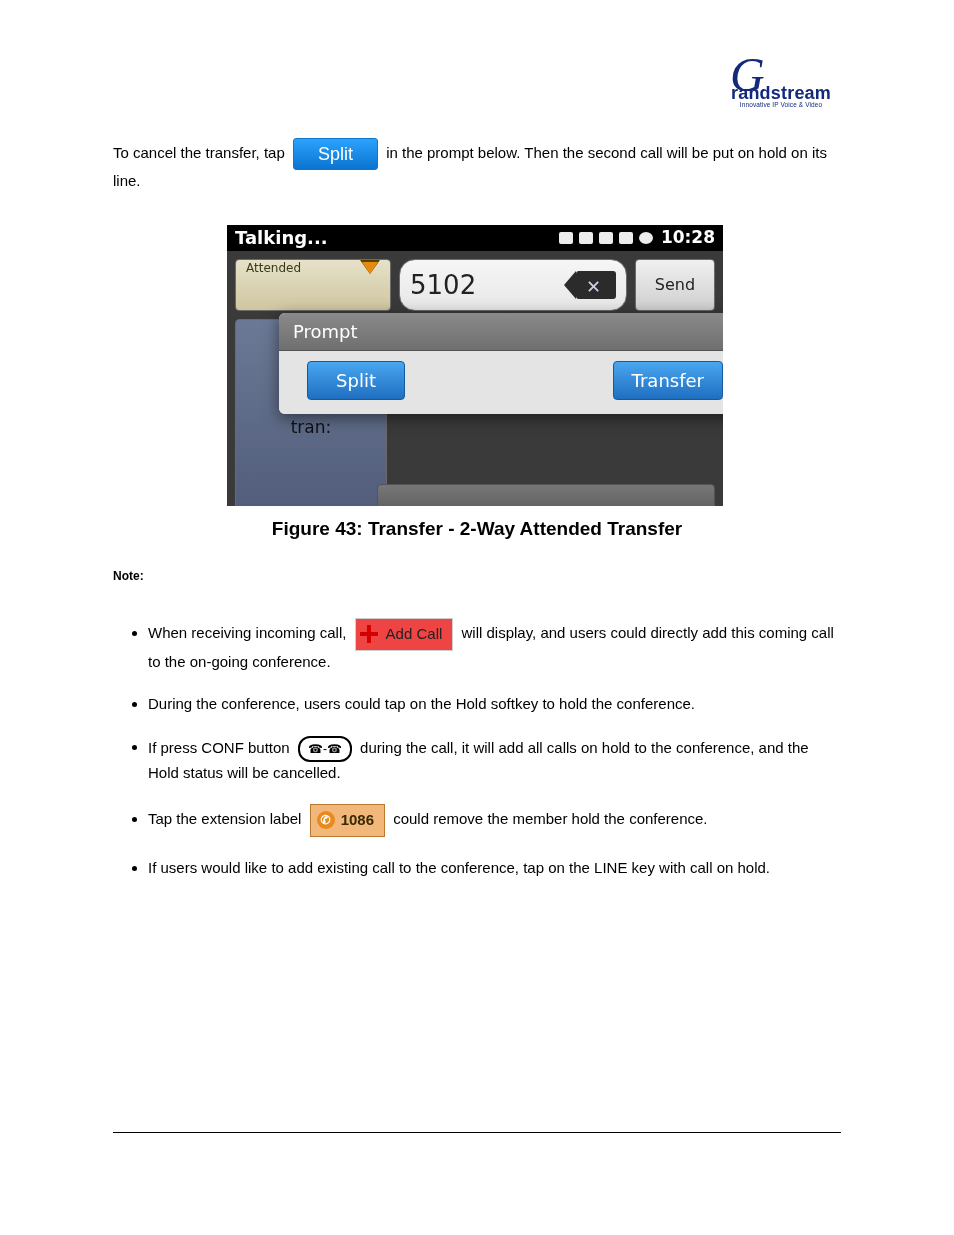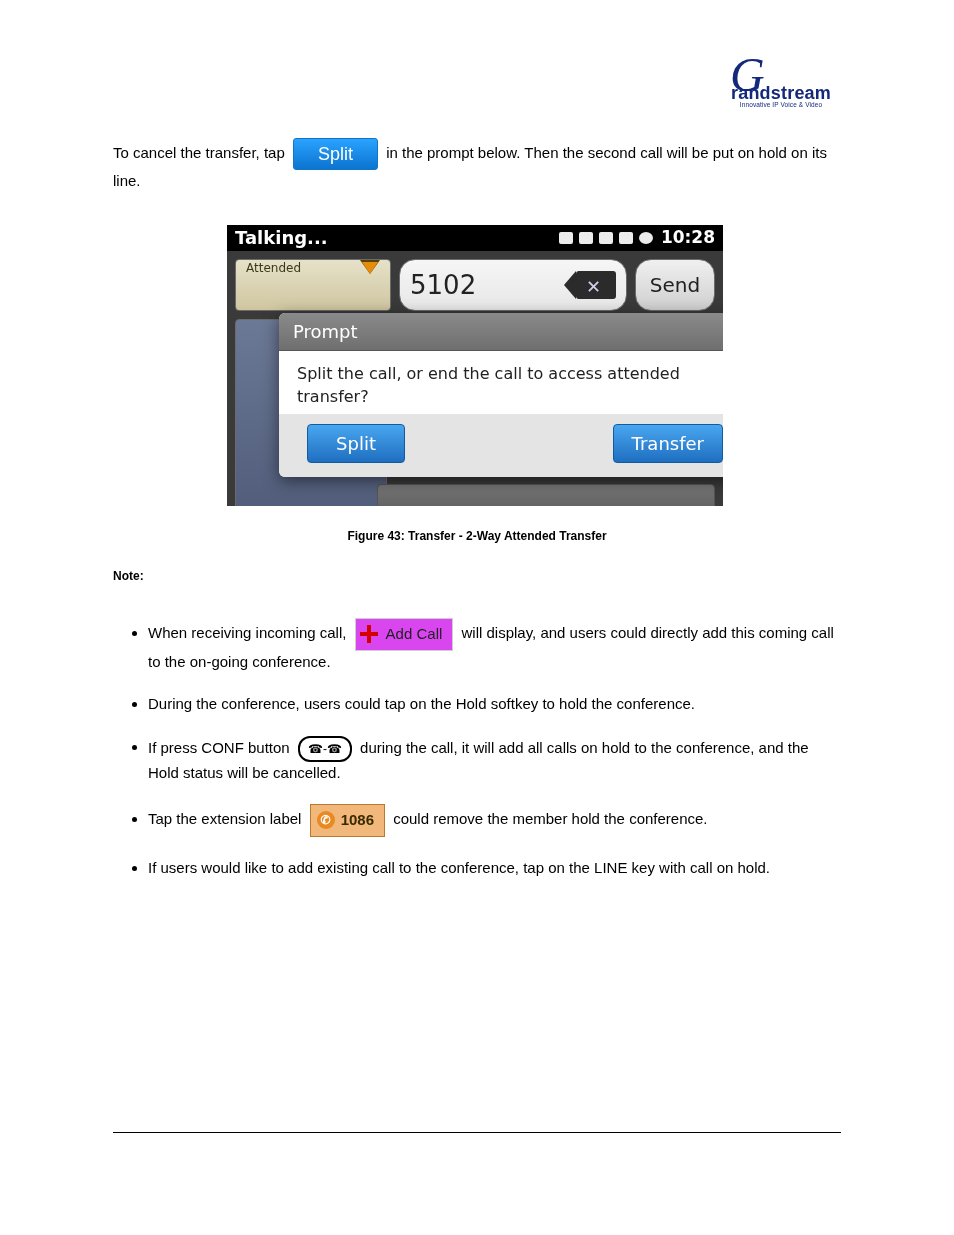--- a/index.html
+++ b/index.html
@@ -159,23 +159,23 @@
     border-right:12px solid #2b2b2b;
   }
   .ps-erase .x {
     position:absolute; top:3px; left:10px;
     color:#cfcfe6; font-size:18px; font-weight:bold;
   }
   .ps-send {
     width:78px;
     background:linear-gradient(#f0f0f0,#cfcfcf);
     border:1px solid #6b6b6b;
-    border-radius:16px;
+    border-radius:4px;
     display:flex; align-items:center; justify-content:center;
-    color:#222; font-size:20px;
+    color:#222; font-size:16px;
   }
   .ps-body {
     position:relative;
     padding:8px;
     height: calc(100% - 26px - 60px);
   }
   .ps-leftpanel {
     position:absolute;
     left:8px; top:8px;
     width:134px; height:184px;
@@ -230,23 +230,23 @@
     color:#fff;
     font-size:18px;
     padding:6px 18px;
     min-width:60px;
     text-align:center;
   }
 
   
   .fig-caption {
     position:absolute;
-    top:528px; left:0; right:0;
+    top:516px; left:0; right:0;
     text-align:center;
-    font-size:12px;
+    font-size:19px;
     font-weight:bold;
   }
 
   
   .note-head {
     position:absolute;
     top:568px; left:113px;
     font-size:12px;
     font-weight:bold;
   }
@@ -263,21 +263,21 @@
   ul.bullets li {
     margin-bottom: 20px;
     line-height:1.5;
   }
 
   
   .addcall-chip {
     display:inline-flex;
     align-items:center;
     vertical-align:middle;
-    background:#d946ef;
+    background:#ef4444;
     border:1px solid #cfcfcf;
     padding:4px 10px 4px 4px;
     gap:8px;
     font-size:15px;
     color:#222;
     margin:0 4px;
   }
   .addcall-plus {
     width:18px; height:18px;
     position:relative;
@@ -398,21 +398,20 @@
       <div class="ps-leftpanel">
         <div>Selec</div>
         <div>ca</div>
         <div>tran:</div>
       </div>
       <div class="ps-rightbottom"></div>
     </div>
 
     <div class="ps-dialog">
       <div class="ps-dialog-title">Prompt</div>
-      <div class="ps-dialog-body">Split the call, or end the call to access attended transfer?</div>
       <div class="ps-dialog-btns">
         <div class="ps-bluebtn">Split</div>
         <div class="ps-bluebtn">Transfer</div>
       </div>
     </div>
   </div>
 
   <div class="fig-caption">Figure 43: Transfer - 2-Way Attended Transfer</div>
 
   <div class="note-head">Note:</div>

